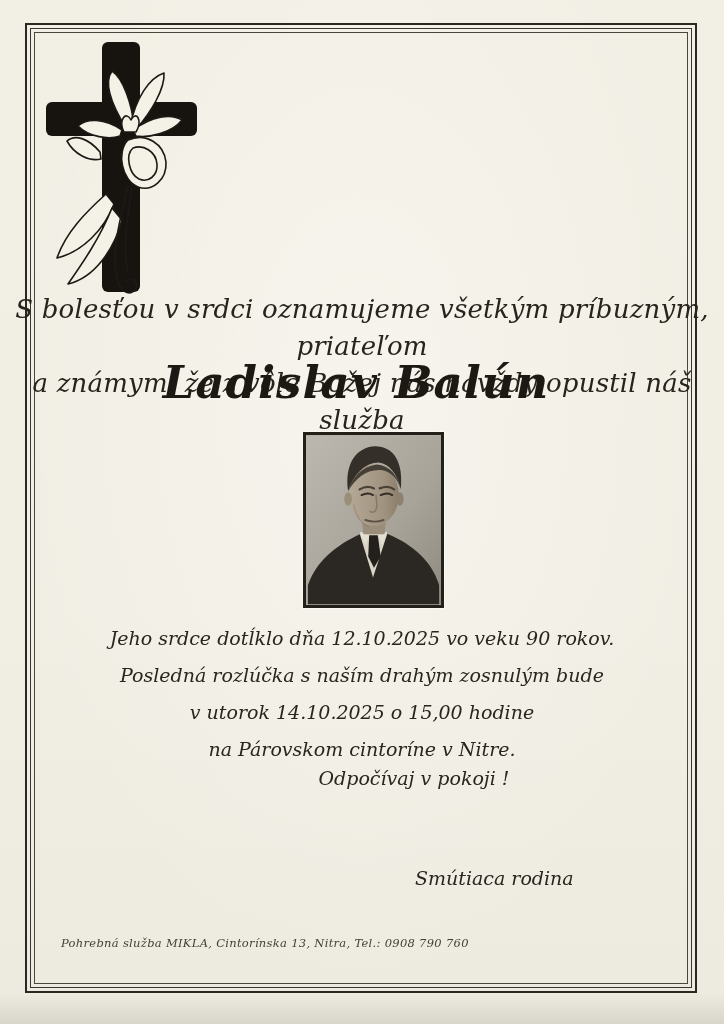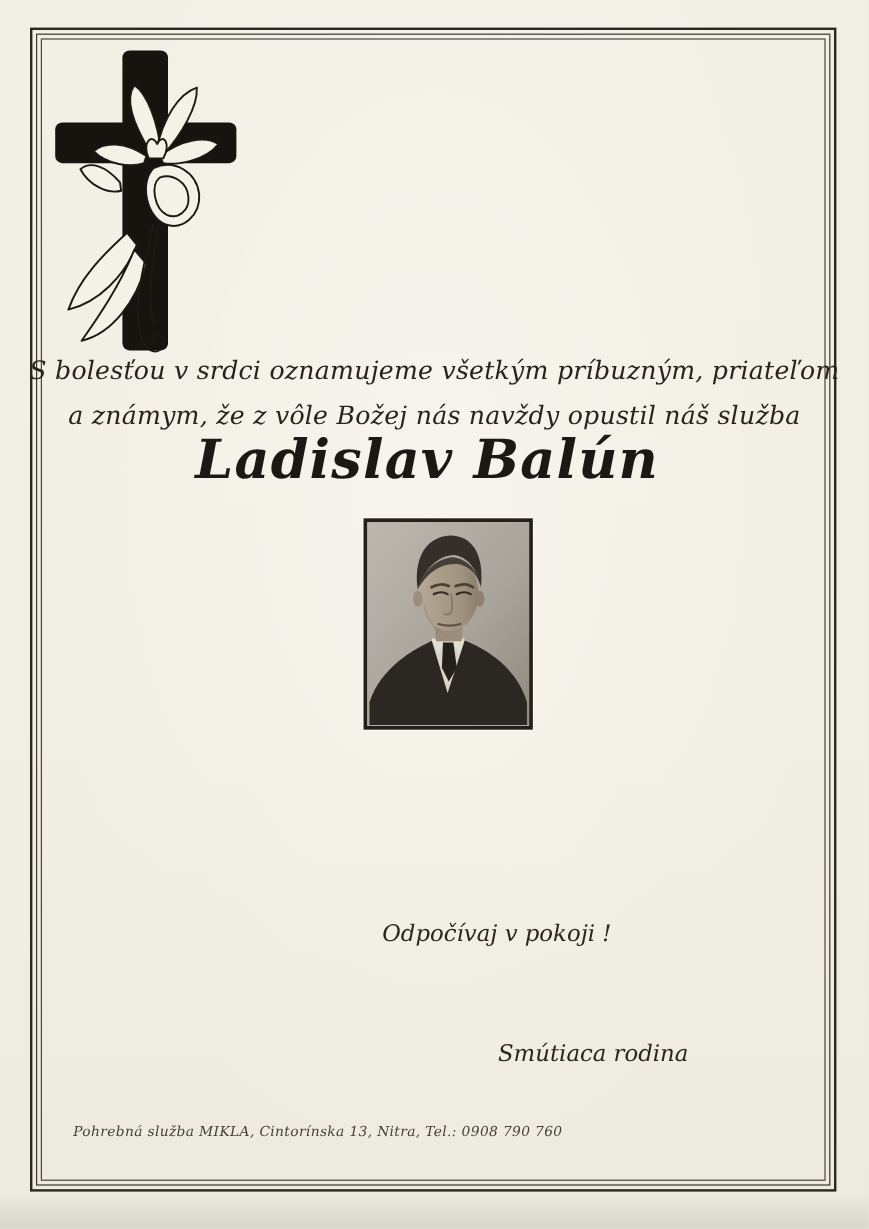--- a/index.html
+++ b/index.html
@@ -56,21 +56,21 @@
     left: 48px; top: 66px;
     width: 165px; height: 255px;
   }
   
   .intro {
     position: absolute;
     left: 0; top: 291px;
     width: 724px;
     text-align: center;
     font-style: italic;
-    font-size: 21px;
+    font-size: 26px;
     line-height: 37px;
     letter-spacing: 0.2px;
     color: #28231d;
   }
   .deceased-name {
     position: absolute;
     left: 0; top: 356px;
     width: 712px;
     text-align: center;
     font-weight: bold;
@@ -211,20 +211,26 @@
       <path d="M78,62 C82,60 87,60 90,62" stroke="#332d26" stroke-width="2" fill="none" stroke-linecap="round"></path>
 
       <path d="M73,62 C74,70 75,75 72,79 C70,80 68,80 67,79" stroke="#877a66" stroke-width="1.6" fill="none" stroke-linecap="round"></path>
 
       <path d="M62,88 C68,90 76,90 81,88" stroke="#5d5142" stroke-width="2" fill="none" stroke-linecap="round"></path>
 
       <path d="M50,72 C52,84 58,92 66,96" stroke="#8d8170" stroke-width="1.2" fill="none" opacity="0.6"></path>
     </svg>
   </div>
 
+  <div class="details">
+    <div>Jeho srdce dotĺklo dňa 12.10.2025 vo veku 90 rokov.</div>
+    <div>Posledná rozlúčka s naším drahým zosnulým bude</div>
+    <div>v utorok 14.10.2025 o 15,00 hodine</div>
+    <div>na Párovskom cintoríne v Nitre.</div>
+  </div>
 
   <div class="rip">Odpočívaj v pokoji !</div>
 
   <div class="signature">Smútiaca rodina</div>
 
   <div class="footer">Pohrebná služba MIKLA, Cintorínska 13, Nitra, Tel.: 0908 790 760</div>
 
 </div>
 
 </body></html>

